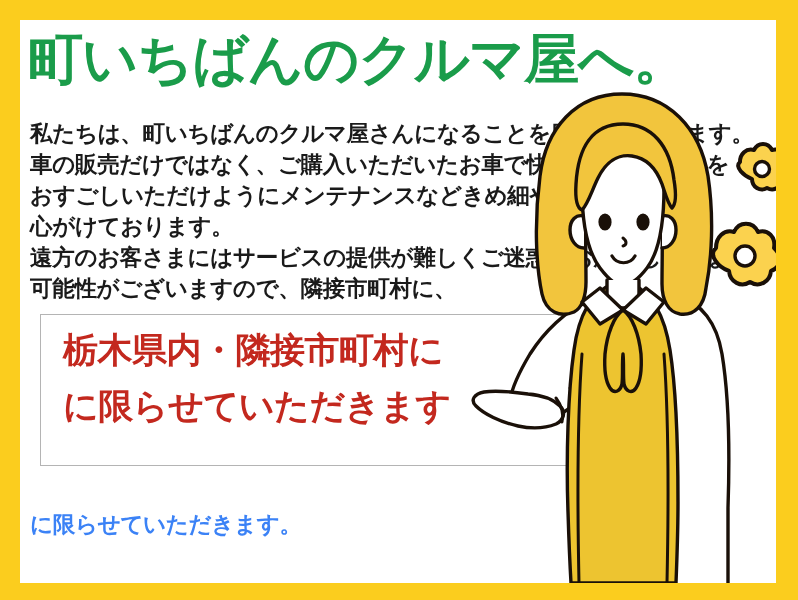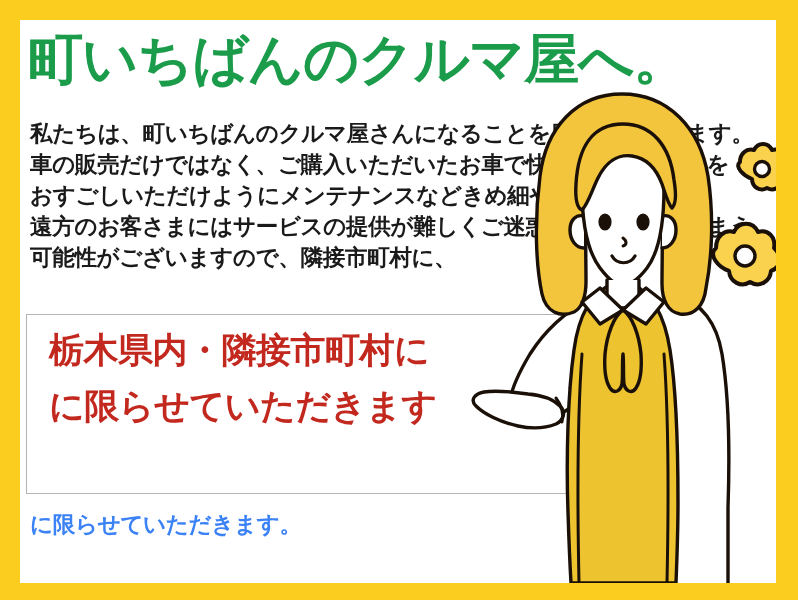--- a/index.html
+++ b/index.html
@@ -39,22 +39,22 @@
   #body-copy .bline {
     font-size: 22.5px;
     font-weight: bold;
     color: #1a1a1a;
     line-height: 31px;
     white-space: nowrap;
     letter-spacing: -0.3px;
   }
   #highlight-box {
     position: absolute;
-    left: 6px; top: 294px;
-    width: 558px; height: 180px;
+    left: 20px; top: 294px;
+    width: 558px; height: 152px;
     border: 1px solid #b4b4b4;
     background: #ffffff;
   }
   #highlight-box .hline {
     font-size: 35px;
     font-weight: bold;
     color: #c3281e;
     line-height: 56px;
     white-space: nowrap;
     padding-left: 22px;
@@ -86,20 +86,21 @@
 <div id="poster">
 
   <div id="panel">
 
     <div id="headline">町いちばんのクルマ屋へ。</div>
 
     <div id="body-copy">
       <div class="bline">私たちは、町いちばんのクルマ屋さんになることを目指しております。</div>
       <div class="bline">車の販売だけではなく、ご購入いただいたお車で快適なカーライフを</div>
       <div class="bline">おすごしいただけようにメンテナンスなどきめ細やかなサービスを</div>
+      <div class="bline">心がけております。</div>
       <div class="bline">遠方のお客さまにはサービスの提供が難しくご迷惑をおかけしてしまう</div>
       <div class="bline">可能性がございますので、隣接市町村に、</div>
     </div>
 
     <div id="highlight-box">
       <div class="hline">栃木県内・隣接市町村に</div>
       <div class="hline">に限らせていただきます</div>
     </div>
 
     <div id="closing">

